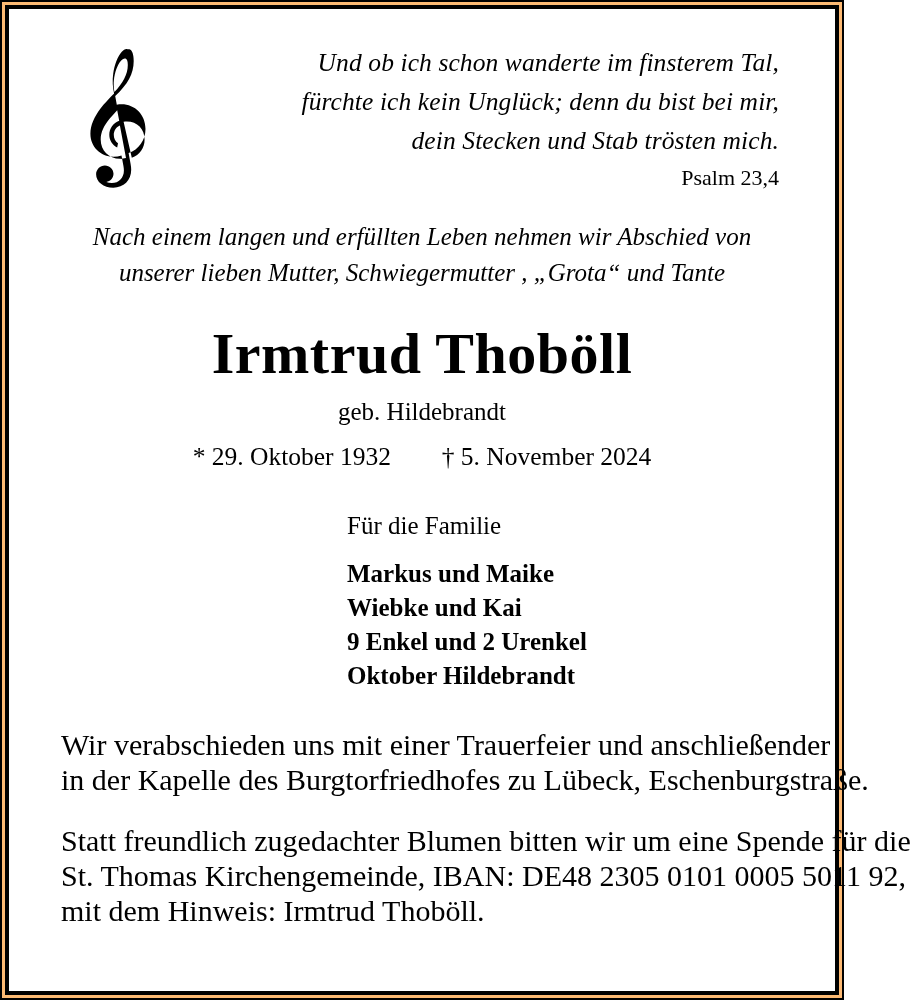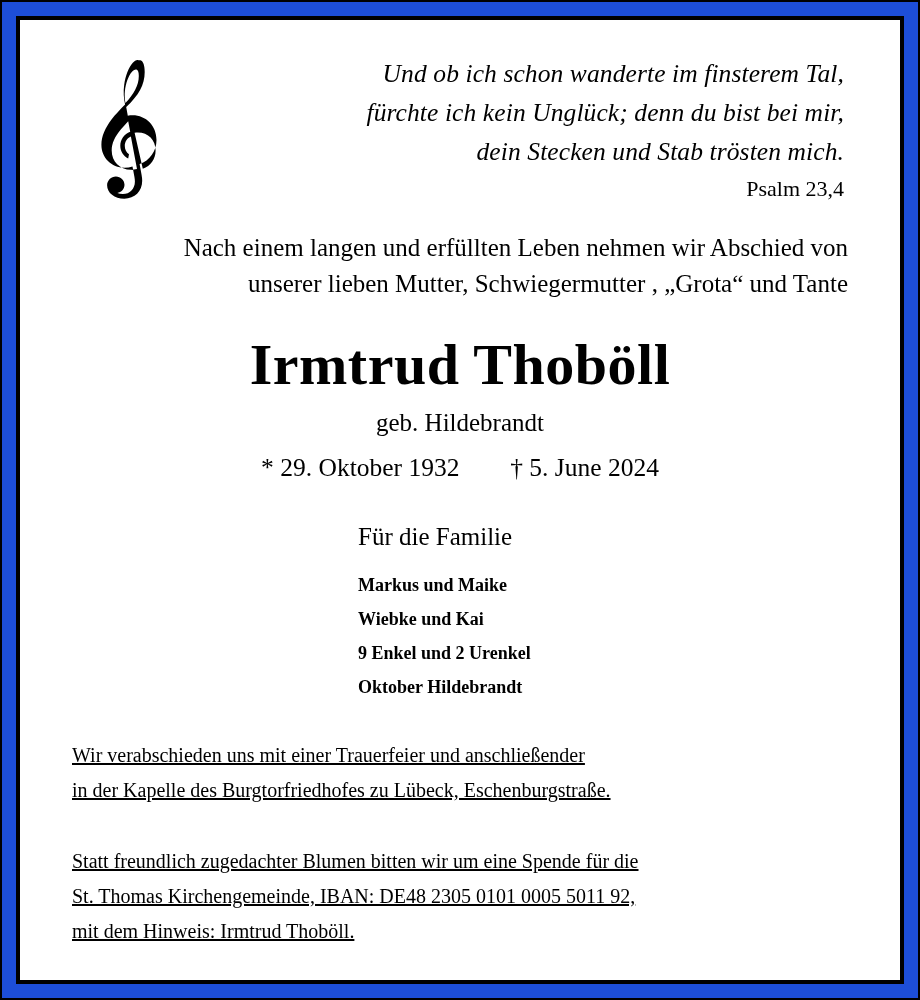--- a/index.html
+++ b/index.html
@@ -11,25 +11,25 @@
     width: 920px;
     height: 1000px;
     font-family: "Liberation Serif", "DejaVu Serif", serif;
     color: #000000;
     overflow: hidden;
   }
 
   
   .notice-outer {
     box-sizing: border-box;
-    width: 920px;
+    width: 844px;
     height: 1000px;
     border: 2px solid #000000;
-    padding: 14px;
-    background: #1d4ed8;
+    padding: 3px;
+    background: #fdba74;
   }
   .notice-inner {
     box-sizing: border-box;
     width: 100%;
     height: 100%;
     border: 4px solid #000000;
     background: #ffffff;
     position: relative;
   }
   .notice-body {
@@ -71,21 +71,22 @@
     line-height: 32px;
     font-style: normal;
     padding-top: 2px;
   }
 
   
   .intro {
     margin-top: 24px;
     font-size: 25px;
     line-height: 36px;
-    text-align: right;
+    text-align: center;
+    font-style: italic;
   }
   .intro-line { white-space: nowrap; }
 
   
   .name-block {
     margin-top: 30px;
     text-align: center;
   }
   .deceased-name {
     font-size: 58px;
@@ -112,33 +113,32 @@
   }
   .family-heading {
     font-size: 25px;
     line-height: 34px;
     font-weight: normal;
   }
   .family-list {
     margin-top: 14px;
   }
   .family-member {
-    font-size: 18px;
+    font-size: 25px;
     line-height: 34px;
     font-weight: bold;
   }
 
   
   .closing {
     margin-top: 34px;
-    font-size: 20px;
+    font-size: 30px;
     line-height: 35px;
-    text-decoration: underline;
-  }
-  .closing + .closing { margin-top: 36px; }
+  }
+  .closing + .closing { margin-top: 26px; }
   .closing-line { white-space: nowrap; }
 </style>
 </head>
 <body>
 
 <div class="notice-outer">
   <div class="notice-inner">
     <div class="notice-body">
 
       <div class="header-row">
@@ -161,21 +161,21 @@
       </div>
 
       <div class="name-block">
         <div class="deceased-name">Irmtrud Thoböll</div>
         <div class="maiden-name">geb. Hildebrandt</div>
         <div class="dates">
           <span>*</span>
           <span>29. Oktober 1932</span>
           <span class="gap"></span>
           <span>†</span>
-          <span>5. June 2024</span>
+          <span>5. November 2024</span>
         </div>
       </div>
 
       <div class="family-block">
         <div class="family-heading">Für die Familie</div>
         <div class="family-list">
           <div class="family-member">Markus und Maike</div>
           <div class="family-member">Wiebke und Kai</div>
           <div class="family-member">9 Enkel und 2 Urenkel</div>
           <div class="family-member">Oktober Hildebrandt</div>

